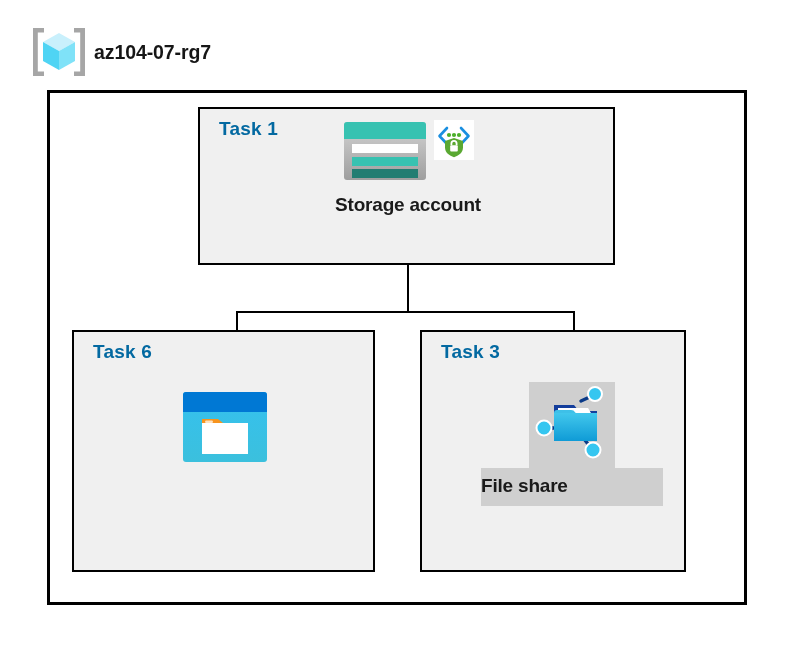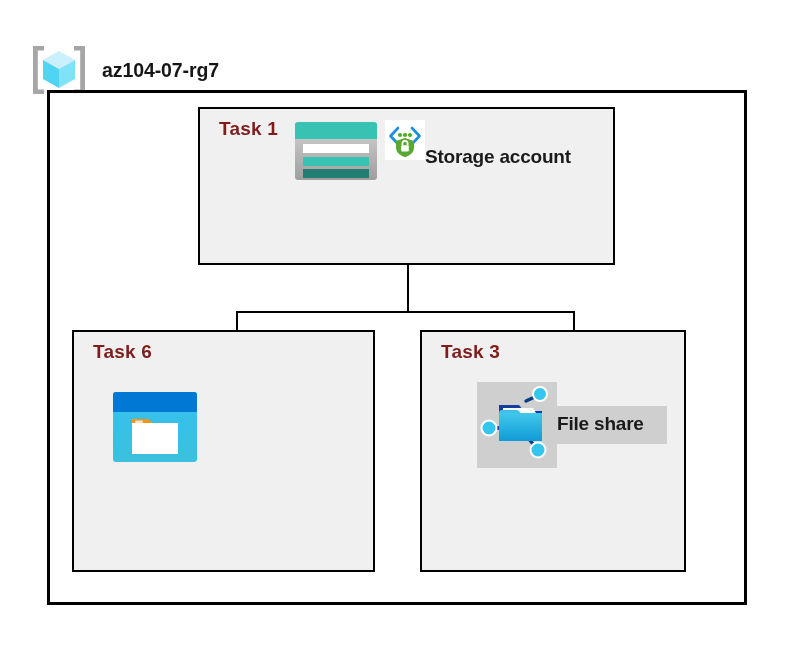--- a/index.html
+++ b/index.html
@@ -16,24 +16,24 @@
     width: 788px;
     height: 647px;
     background: #ffffff;
     overflow: hidden;
   }
 
   
   .rg-header {
     position: absolute;
     left: 30px;
-    top: 44px;
+    top: 26px;
     display: flex;
     align-items: center;
-    gap: 14px;
+    gap: 6px;
   }
   .rg-icon {
     width: 58px;
     height: 52px;
     display: block;
   }
   .rg-title {
     font-size: 19.5px;
     font-weight: bold;
     color: #161616;
@@ -63,29 +63,29 @@
   #task-panel-1 { left: 198px; top: 107px; width: 417px; height: 158px; }
   #task-panel-2 { left:  72px; top: 330px; width: 303px; height: 242px; }
   #task-panel-3 { left: 420px; top: 330px; width: 266px; height: 242px; }
 
   .task-label {
     position: absolute;
     left: 19px;
     top: 9px;
     font-size: 19px;
     font-weight: bold;
-    color: #7f1d1d;
+    color: #0369a1;
     letter-spacing: 0.2px;
   }
 
   
   .node {
     position: absolute;
     display: flex;
-    flex-direction: row;
+    flex-direction: column;
     align-items: center;
   }
   .node-caption {
     font-size: 19px;
     font-weight: bold;
     color: #1a1a1a;
     white-space: nowrap;
     letter-spacing: -0.2px;
   }
 

